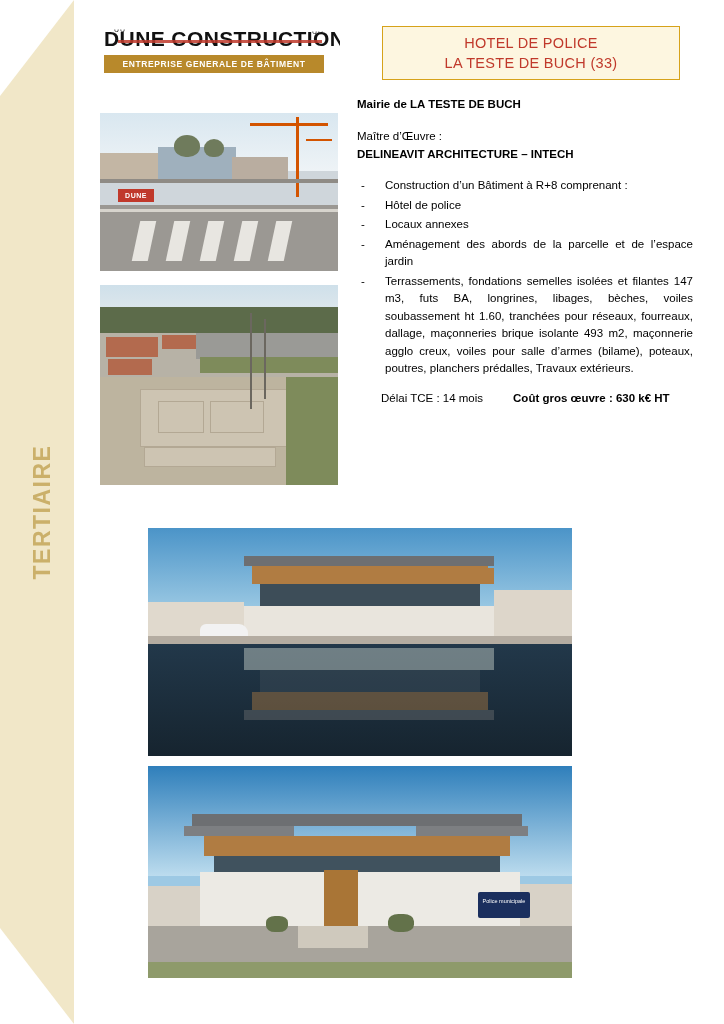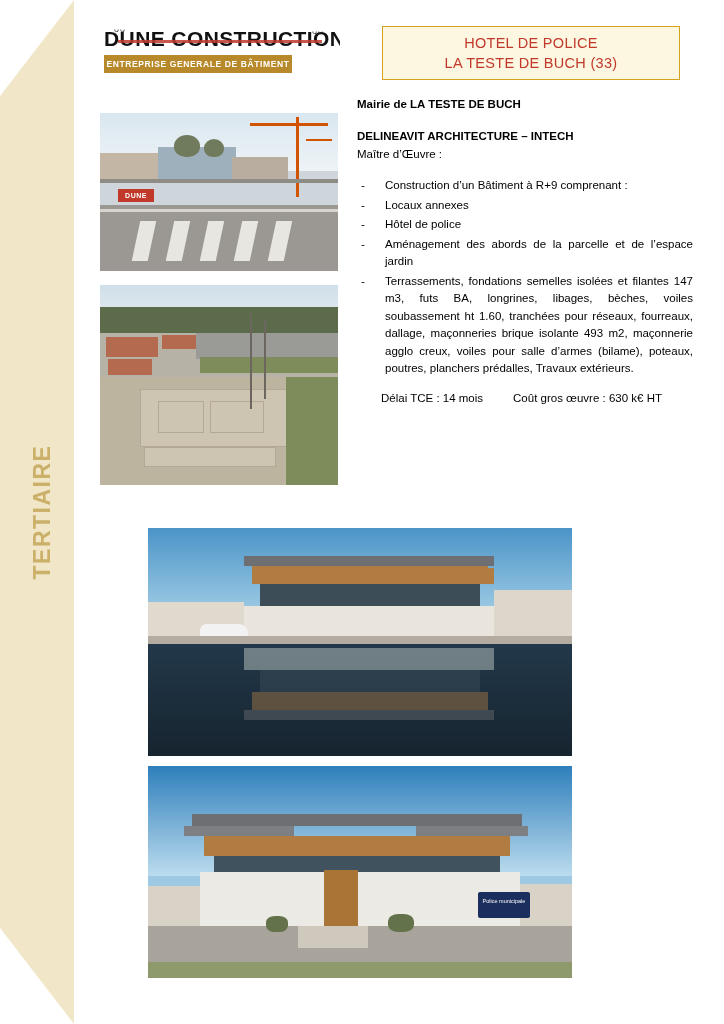--- a/index.html
+++ b/index.html
@@ -97,21 +97,21 @@
     top: 18px;
     width: 204px;
     height: 3px;
     background: #c0392b;
     opacity: 0.85;
   }
   .logo-bar {
     position: absolute;
     left: 0;
     top: 33px;
-    width: 188px;
+    width: 220px;
     height: 18px;
     background: #b8892b;
   }
   .logo-bar span {
     display: block;
     text-align: center;
     font-size: 8.5px;
     font-weight: bold;
     color: #ffffff;
     letter-spacing: 0.6px;
@@ -195,21 +195,21 @@
     display: flex;
     align-items: baseline;
   }
   .delai {
     font-size: 11.5px;
     padding-left: 24px;
     text-align: center;
   }
   .cout {
     font-size: 11.5px;
-    font-weight: normal;
+    font-weight: bold;
     margin-left: 30px;
   }
 
   
   .photo {
     position: absolute;
     overflow: hidden;
     background: #cfd6db;
   }
   .photo .sky {
@@ -338,27 +338,27 @@
 </div>
 
 <div class="title-box">
   <div class="title-line">HOTEL DE POLICE</div>
   <div class="title-line">LA TESTE DE BUCH (33)</div>
 </div>
 
 <div class="content">
   <div class="label-line bold">Mairie de LA TESTE DE BUCH</div>
   <div class="spacer-14"></div>
+  <div class="label-line">Maître d’Œuvre :</div>
   <div class="label-line bold">DELINEAVIT ARCHITECTURE – INTECH</div>
-  <div class="label-line">Maître d’Œuvre :</div>
   <div class="spacer-14"></div>
   <ul class="bullets">
-    <li>Construction d’un Bâtiment à R+9 comprenant :</li>
+    <li>Construction d’un Bâtiment à R+8 comprenant :</li>
+    <li>Hôtel de police</li>
     <li>Locaux annexes</li>
-    <li>Hôtel de police</li>
     <li>Aménagement des abords de la parcelle et de l’espace jardin</li>
     <li>Terrassements, fondations semelles isolées et filantes 147 m3, futs BA, longrines, libages, bèches, voiles soubassement ht 1.60, tranchées pour réseaux, fourreaux, dallage, maçonneries brique isolante 493 m2, maçonnerie agglo creux, voiles pour salle d’armes (bilame), poteaux, poutres, planchers prédalles, Travaux extérieurs.</li>
   </ul>
   <div class="footer-row">
     <div class="delai">Délai TCE : 14 mois</div>
     <div class="cout">Coût gros œuvre : 630 k€ HT</div>
   </div>
 </div>
 
 <div class="photo" id="photo1">

